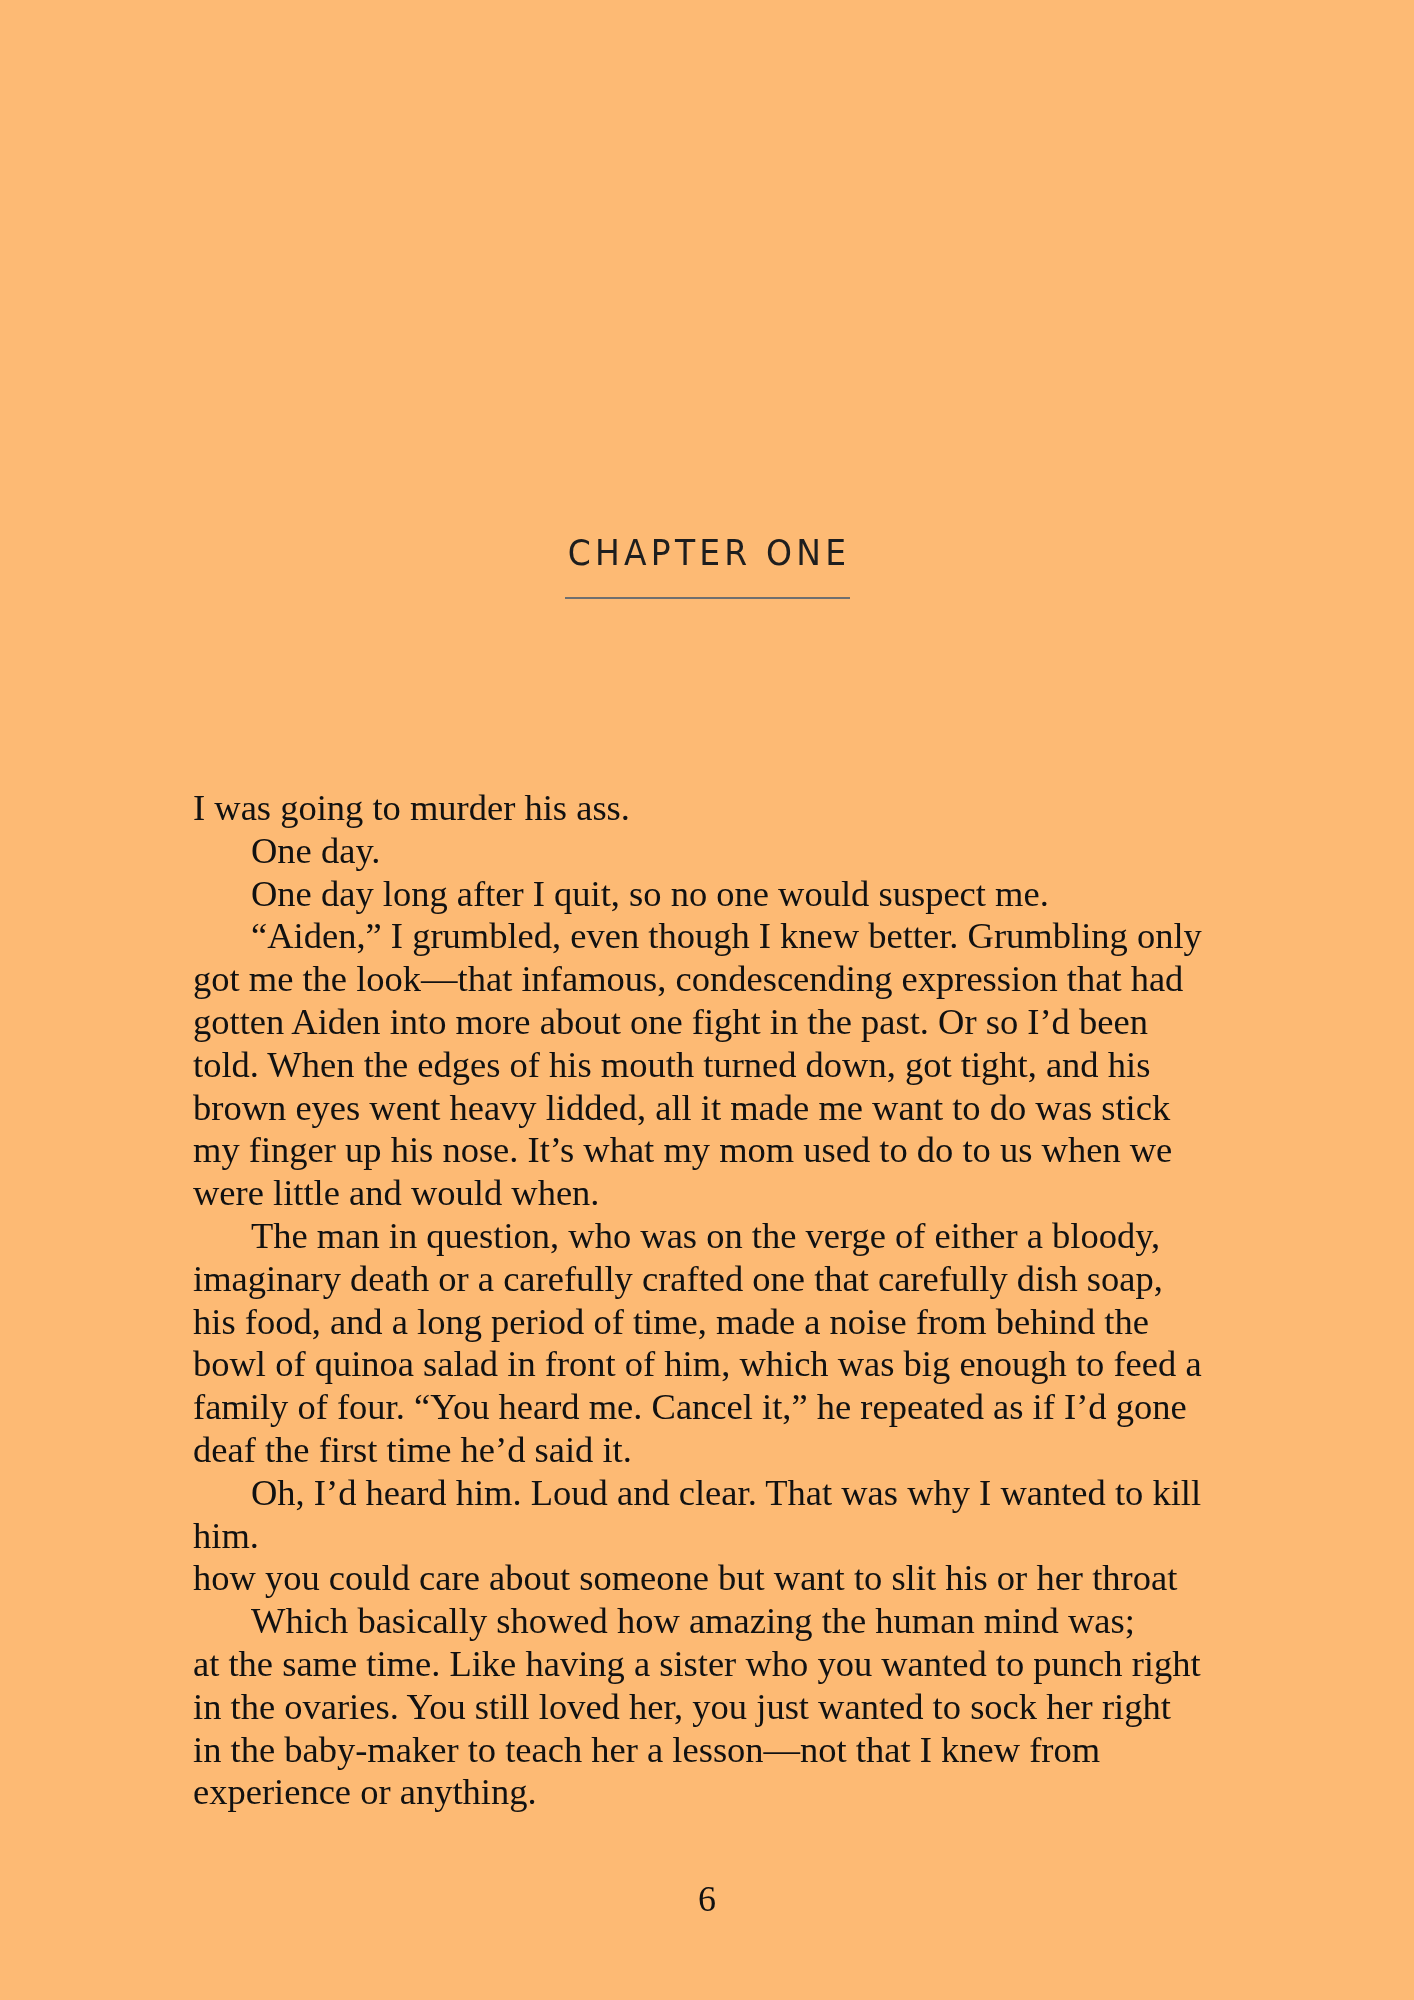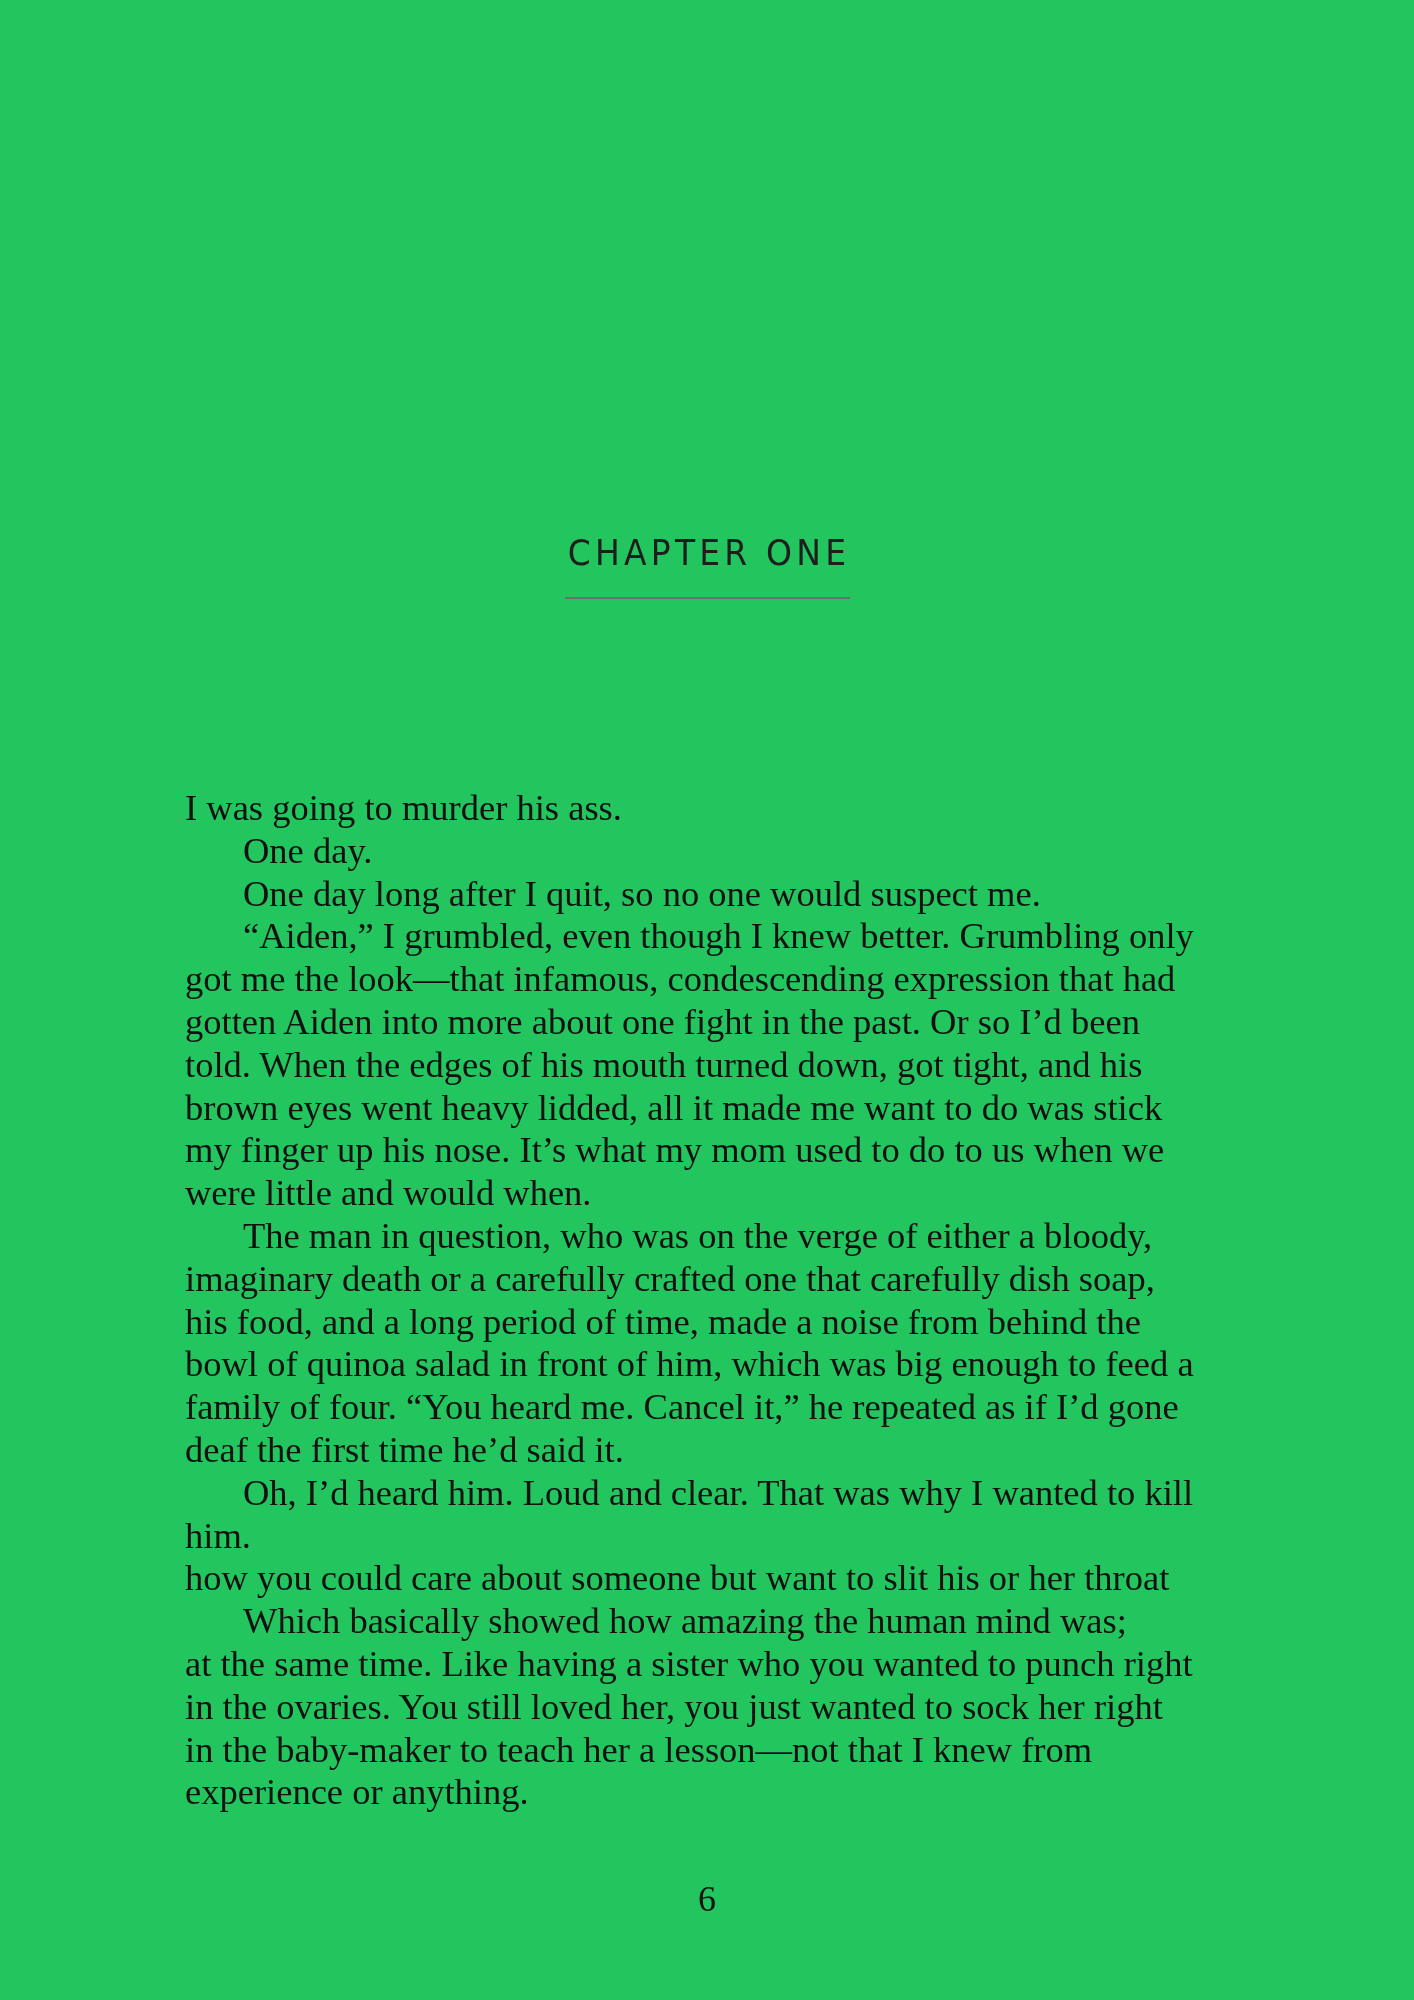--- a/index.html
+++ b/index.html
@@ -11,21 +11,21 @@
       width: 1414px;
       height: 2000px;
       position: relative;
       overflow: hidden;
     }
     .page {
       position: absolute;
       left: 0; top: 0;
       width: 1414px;
       height: 2000px;
-      background: #22c55e;
+      background: #fdba74;
     }
     .chapter-heading {
       position: absolute;
       left: 0;
       width: 1414px;
       top: 531px;
       text-align: center;
       font-family: "DejaVu Sans", sans-serif;
       font-weight: normal;
       font-size: 33px;
@@ -51,20 +51,21 @@
       width: 1060px;
       font-family: "Liberation Serif", serif;
       font-size: 36.5px;
       line-height: 42.8px;
       color: #111111;
     }
     .line {
       display: block;
       white-space: pre;
       height: 42.8px;
+      margin-left: 8px;
     }
     .line.indent {
       padding-left: 58px;
     }
     .page-number {
       position: absolute;
       left: 0;
       width: 1414px;
       top: 1878px;
       text-align: center;

